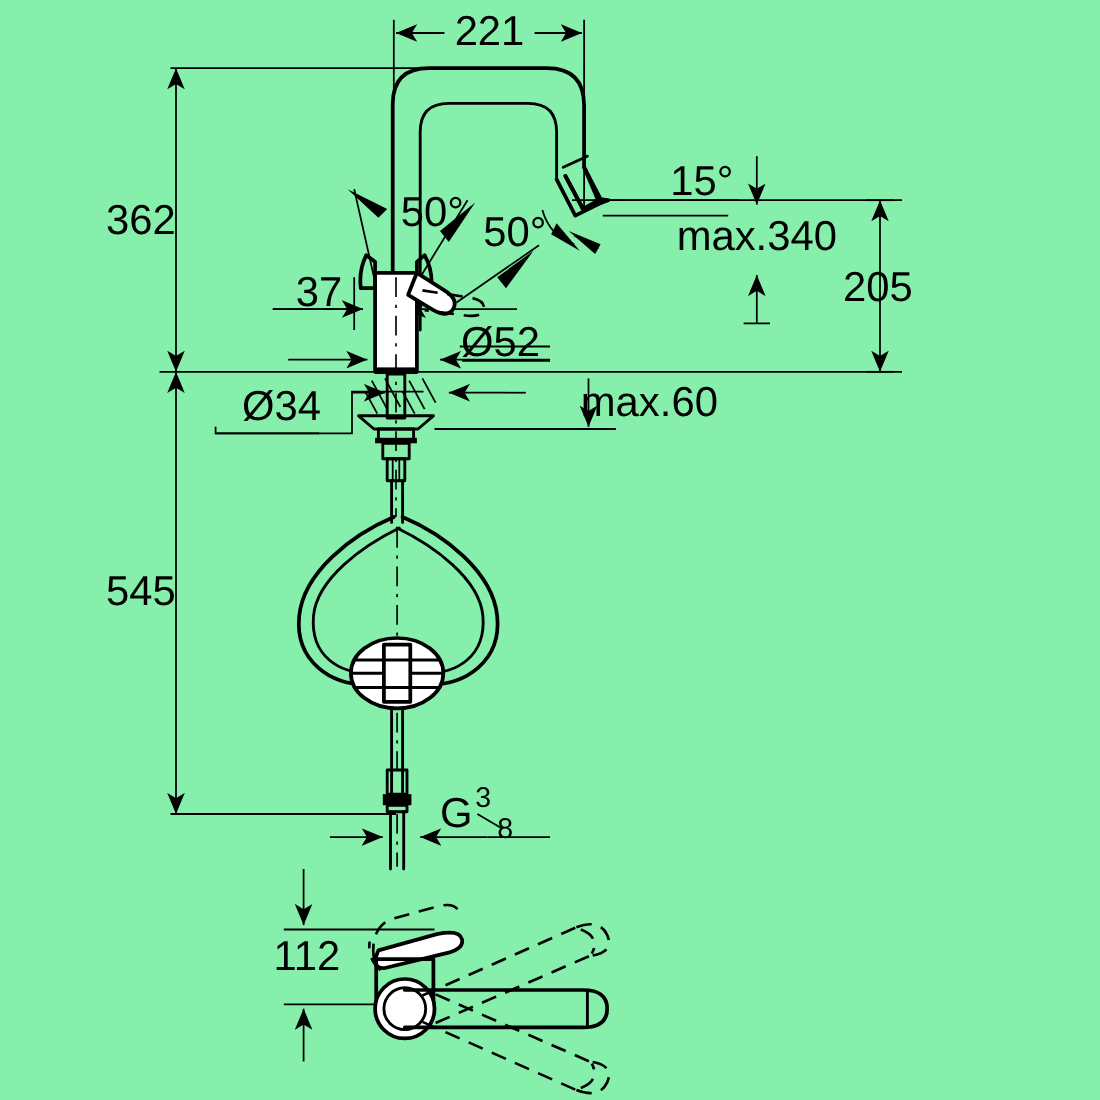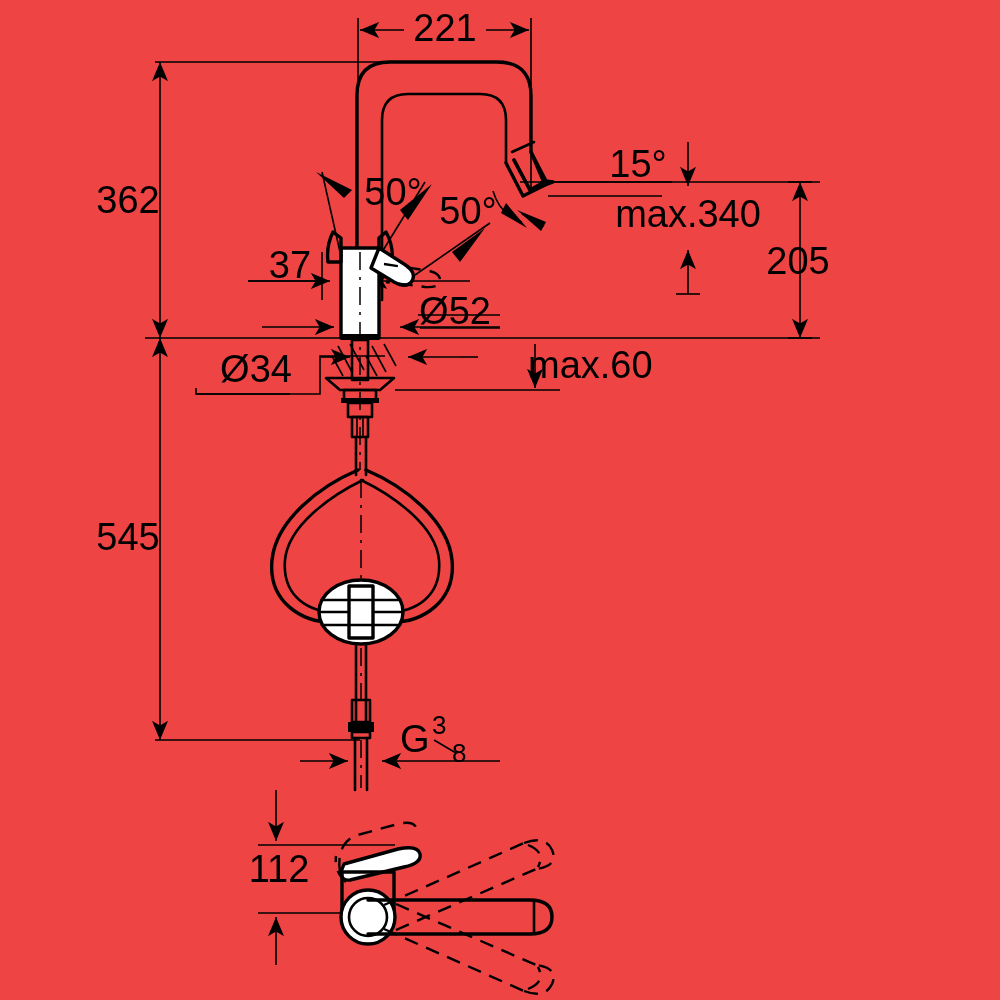--- a/index.html
+++ b/index.html
@@ -10,21 +10,21 @@
   body {
     width: 1000px;
     height: 1000px;
     font-family: "Liberation Sans", sans-serif;
     overflow: hidden;
   }
   #drawing-root {
     position: relative;
     width: 1000px;
     height: 1000px;
-    background: #ef4444;
+    background: #86efac;
   }
   svg#tech-drawing {
     display: block;
     width: 1000px;
     height: 1000px;
   }
   .dim-text {
     font-family: "Liberation Sans", sans-serif;
     font-size: 38px;
     fill: #000000;

